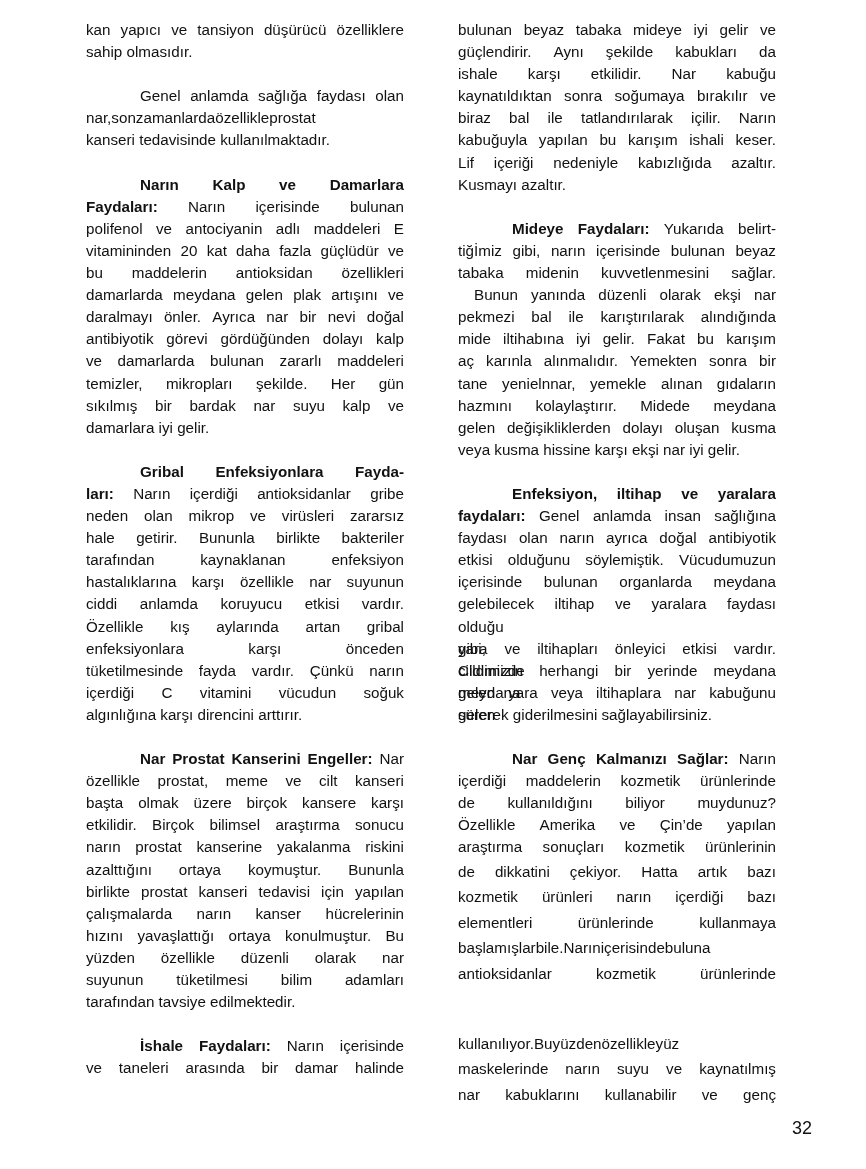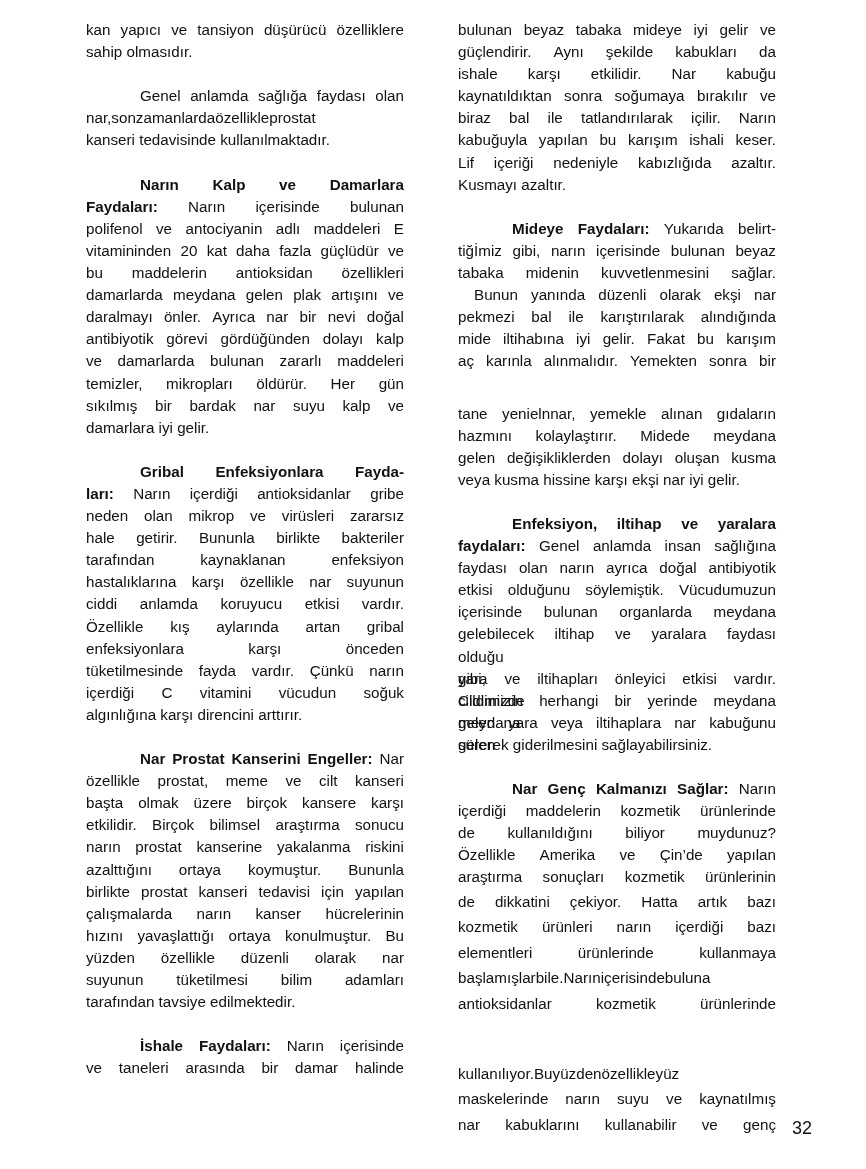--- a/index.html
+++ b/index.html
@@ -114,21 +114,21 @@
       <span class="line" style="display: flex; justify-content: space-between;">
         <span>ve</span>
         <span>damarlarda</span>
         <span>bulunan</span>
         <span>zararlı</span>
         <span>maddeleri</span>
       </span>
       <span class="line" style="display: flex; justify-content: space-between;">
         <span>temizler,</span>
         <span>mikropları</span>
-        <span>öldürür.</span>
+        <span>şekilde.</span>
         <span>Her</span>
         <span>gün</span>
       </span>
       <span class="line" style="display: flex; justify-content: space-between;">
         <span>sıkılmış</span>
         <span>bir</span>
         <span>bardak</span>
         <span>nar</span>
         <span>suyu</span>
         <span>kalp</span>
@@ -415,21 +415,21 @@
         <span>karışım</span>
       </span>
       <span class="line" style="display: flex; justify-content: space-between;">
         <span>aç</span>
         <span>karınla</span>
         <span>alınmalıdır.</span>
         <span>Yemekten</span>
         <span>sonra</span>
         <span>bir</span>
       </span>
-      <span class="line" style="display: flex; justify-content: space-between; margin-top: 30px;">
+      <span class="line" style="display: flex; justify-content: space-between;">
         <span>tane</span>
         <span>yenielnnar,</span>
         <span>yemekle</span>
         <span>alınan</span>
         <span>gıdaların</span>
       </span>
       <span class="line" style="display: flex; justify-content: space-between;">
         <span>hazmını</span>
         <span>kolaylaştırır.</span>
         <span>Midede</span>

